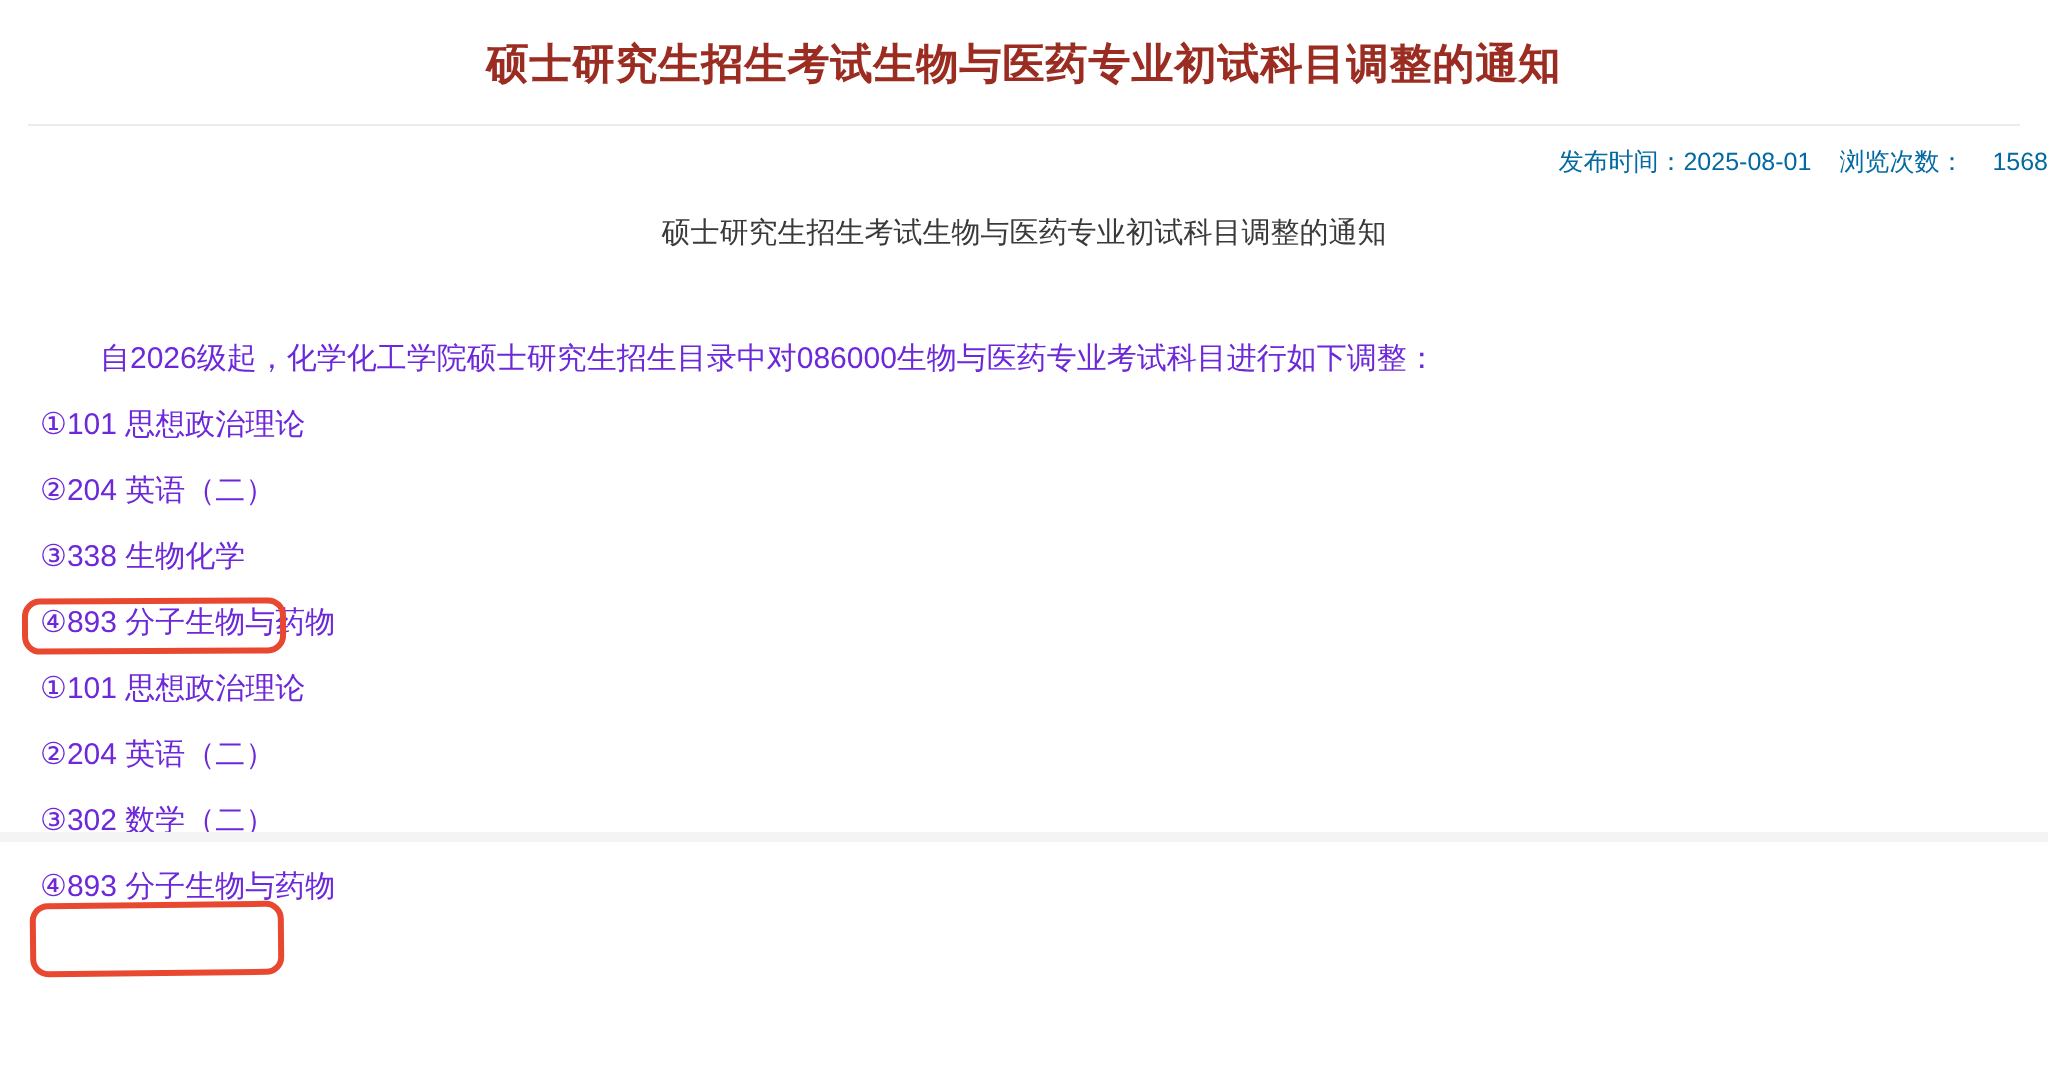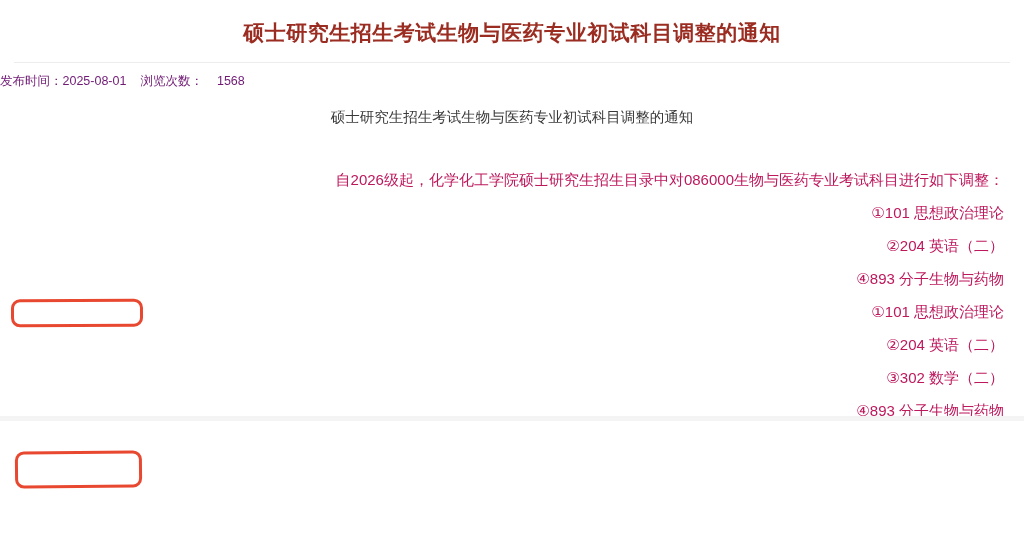--- a/index.html
+++ b/index.html
@@ -26,42 +26,41 @@
   }
   .divider {
     position: absolute;
     top: 62px; left: 14px; right: 14px;
     height: 0;
     border-top: 1px solid #ececec;
   }
   .meta {
     position: absolute;
     top: 73px; left: 0; right: 0;
-    text-align: left;
+    text-align: right;
     font-size: 12.5px;
-    color: #701a75;
+    color: #0369a1;
     line-height: 16px;
   }
   .meta .views-label { margin-left: 14px; }
   .meta .views-count { margin-left: 14px; }
   .subtitle {
     position: absolute;
     top: 108px; left: 0; right: 0;
     text-align: center;
     font-size: 14.5px;
     font-weight: 400;
     color: #3a3a3a;
     line-height: 18px;
   }
   .content {
     position: absolute;
     top: 170px; left: 20px; right: 20px;
     font-size: 15px;
-    color: #be185d;
-    text-align: right;
+    color: #6d28d9;
   }
   .intro {
     line-height: 20px;
     text-indent: 2em;
   }
   .line {
     line-height: 20px;
     margin-top: 13px;
   }
   .annotation-box {
@@ -101,20 +100,21 @@
     <span>发布时间：</span><span>2025-08-01</span><span class="views-label">浏览次数：</span><span class="views-count">1568</span>
   </div>
 
   <h2 class="subtitle">硕士研究生招生考试生物与医药专业初试科目调整的通知</h2>
 
   <div class="content">
     <p class="intro">自2026级起，化学化工学院硕士研究生招生目录中对086000生物与医药专业考试科目进行如下调整：</p>
 
     <p class="line">①101 思想政治理论</p>
     <p class="line">②204 英语（二）</p>
+    <p class="line">③338 生物化学</p>
     <p class="line">④893 分子生物与药物</p>
 
     <p class="line">①101 思想政治理论</p>
     <p class="line">②204 英语（二）</p>
     <p class="line">③302 数学（二）</p>
     <p class="line">④893 分子生物与药物</p>
   </div>
 
   <div class="annotation-box box-original"></div>
   <div class="annotation-box box-changed"></div>

